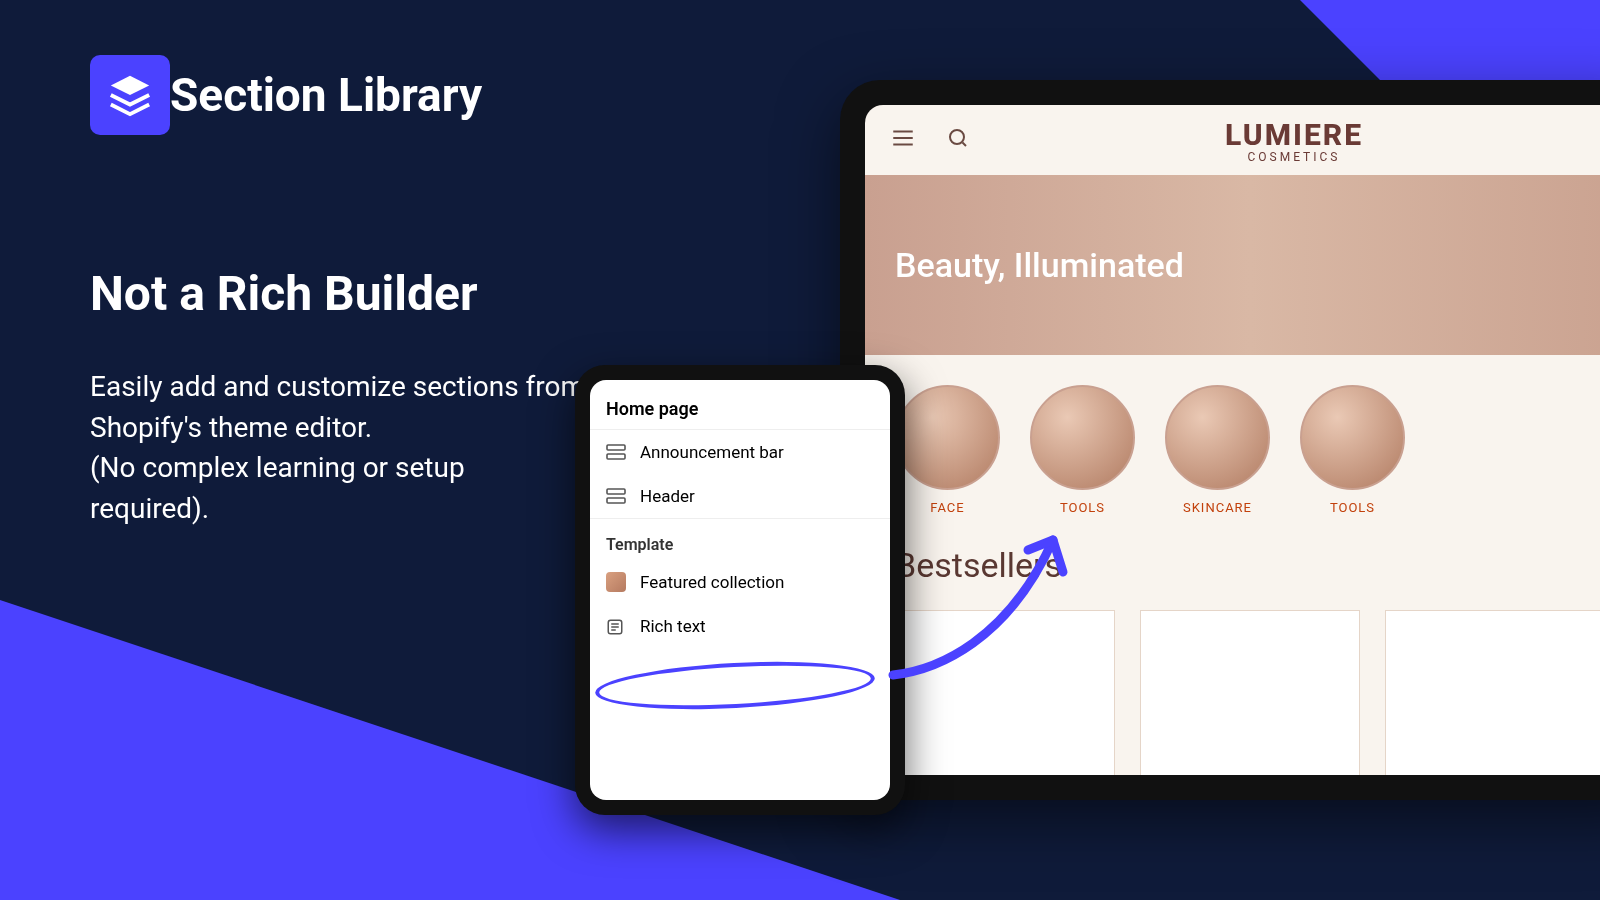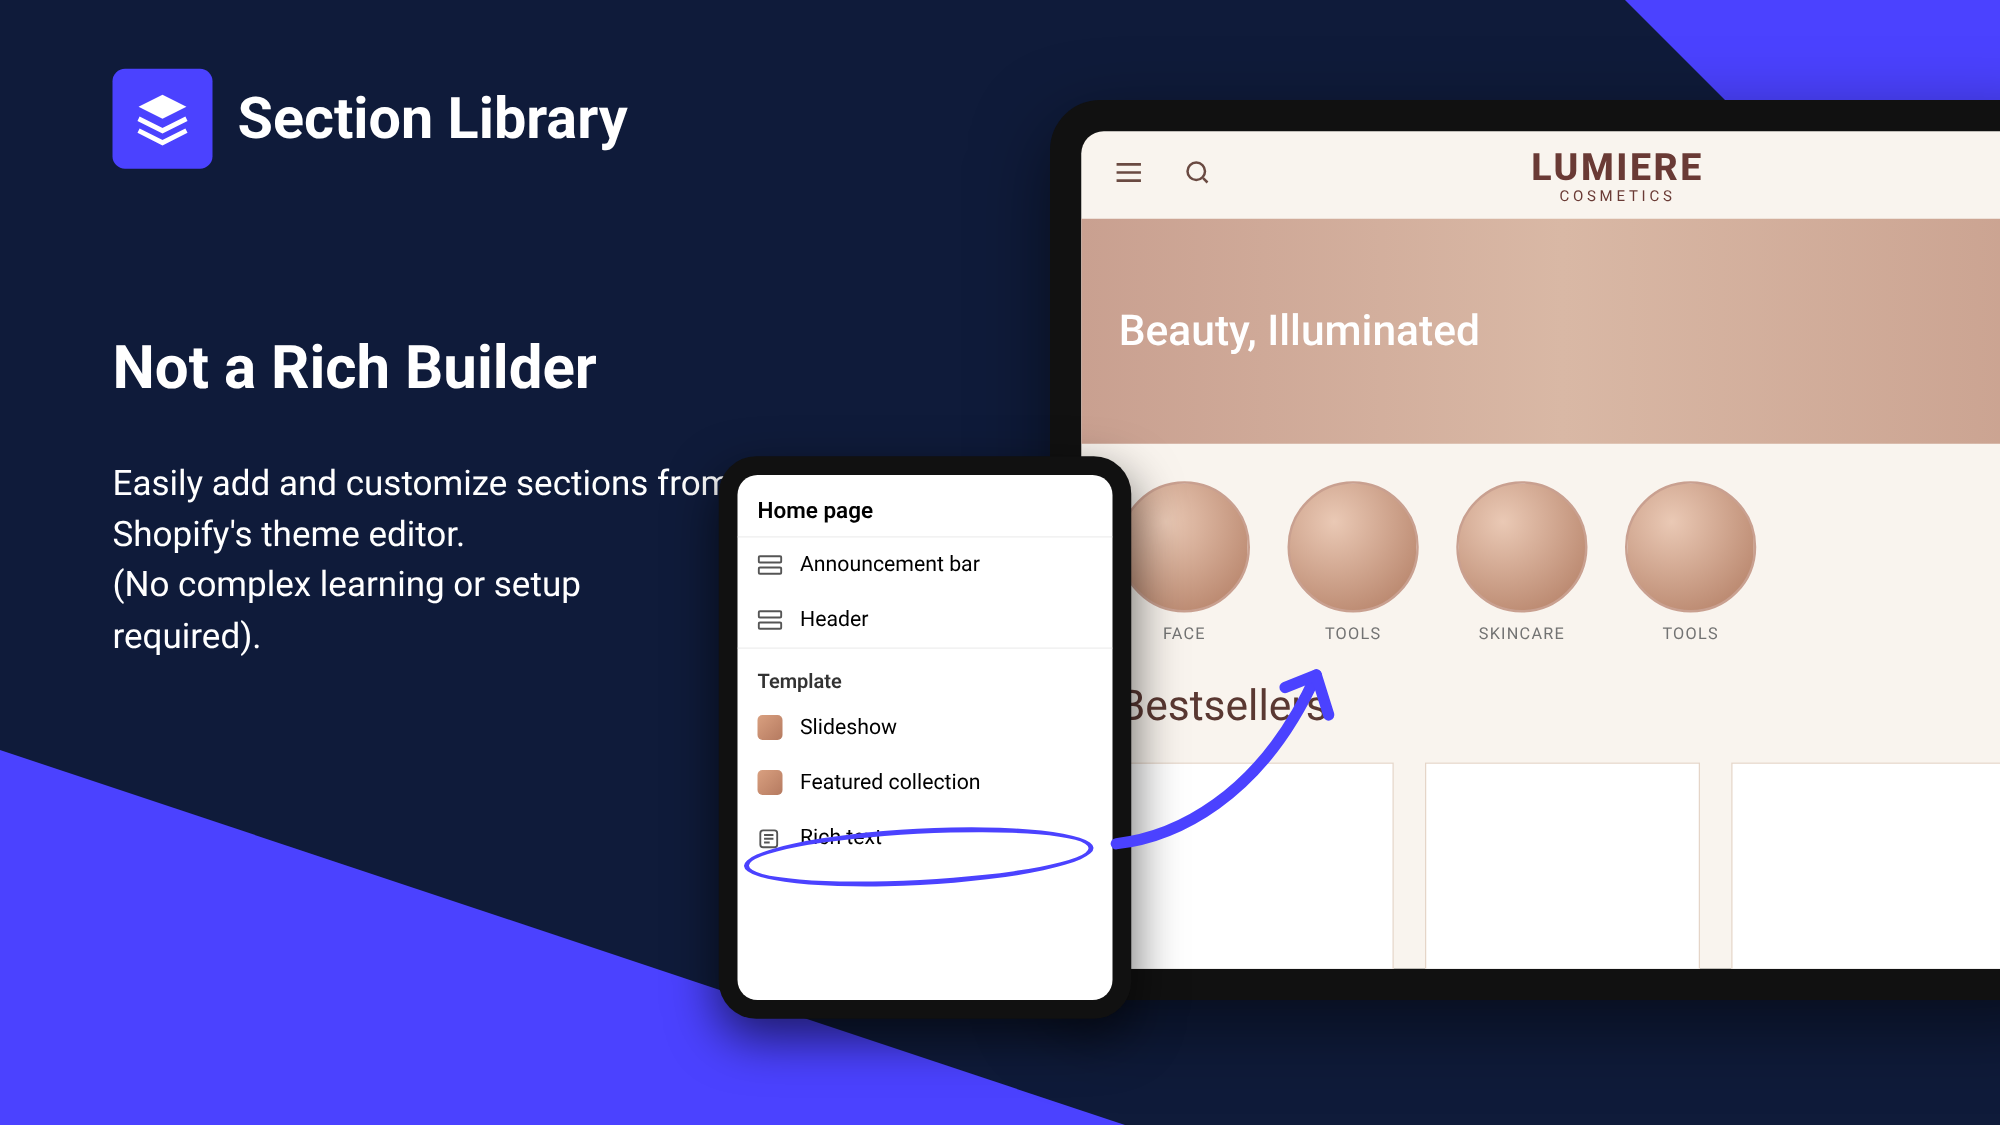--- a/index.html
+++ b/index.html
@@ -11,21 +11,21 @@
   overflow:hidden;
 }
 
 .accent-top { position:absolute; top:0; right:0; width:0; height:0;
   border-left:300px solid transparent; border-top:300px solid #4b42ff; }
 .accent-bottom { position:absolute; bottom:0; left:0; width:0; height:0;
   border-right:900px solid transparent; border-bottom:300px solid #4b42ff; }
 
 
 .left { position:absolute; left:90px; top:55px; width:520px; color:#fff; }
-.brand { display:flex; align-items:center; gap:20px; margin-bottom:130px; }
+.brand { display:flex; align-items:center; margin-bottom:130px; }
 .brand-icon { width:80px; height:80px; background:#4b42ff; border-radius:10px;
   display:flex; align-items:center; justify-content:center; }
 .brand-title { font-size:46px; font-weight:700; }
 .heading { font-size:48px; font-weight:700; margin-bottom:45px; }
 .desc { font-size:28px; line-height:1.45; font-weight:400; max-width:500px; }
 
 
 .tablet-big {
   position:absolute; right:-60px; top:80px;
   width:820px; height:720px;
@@ -38,21 +38,21 @@
 .hamburger, .search { color:#6a4a42; margin-right:30px; }
 .logo { position:absolute; left:50%; transform:translateX(-50%); text-align:center; color:#6a3a35;margin-left:44px; }
 .logo-main { font-size:30px; font-weight:800; letter-spacing:2px; }
 .logo-sub { font-size:12px; letter-spacing:3px; margin-top:-2px; }
 .hero { height:180px; background:linear-gradient(90deg,#c9a090,#d9b8a5,#caa290);
   display:flex; align-items:center; padding-left:30px; color:#fff; font-size:34px; font-weight:500; }
 .circles { display:flex; gap:30px; padding:30px 30px 10px; overflow:hidden; }
 .circle-item { text-align:center; flex-shrink:0; }
 .circle { width:105px; height:105px; border-radius:50%; margin:0 auto 10px;
   background:radial-gradient(circle at 35% 30%, #eac9b5, #b07a60); border:2px solid #c9a090; }
-.circle-label { font-size:13px; letter-spacing:1px; color:#737373; }
+.circle-label { font-size:13px; letter-spacing:1px; color:#c2410c; }
 .best { font-size:34px; color:#5a3832; padding-left:30px; margin-top:20px; }
 .cards { display:flex; gap:25px; padding:25px 30px; }
 .card { flex:1; height:180px; background:#fff; border:1px solid #e5d5c8; }
 
 
 .tablet-small {
   position:absolute; left:575px; top:365px;
   width:330px; height:450px;
   background:#111; border-radius:30px; padding:15px;
   box-shadow:0 15px 40px rgba(0,0,0,.6);
@@ -163,24 +163,20 @@
         <svg width="20" height="16" viewBox="0 0 20 16" stroke="currentColor" stroke-width="1.6" fill="none">
             <rect x="1" y="1" width="18" height="5" rx="1"></rect>
             <rect x="1" y="10" width="18" height="5" rx="1"></rect>
           </svg>
       </span>
       <span>Header</span>
     </div>
     <div class="panel-sub">Template</div>
     <div class="panel-item">
       <span class="thumb"></span>
-      <span>Slideshow</span>
-    </div>
-    <div class="panel-item">
-      <span class="thumb"></span>
       <span>Featured collection</span>
     </div>
     <div class="panel-item">
       <span class="ico">
         <svg width="18" height="18" viewBox="0 0 24 24" stroke="currentColor" stroke-width="2" fill="none">
             <rect x="3" y="3" width="18" height="18" rx="3"></rect>
             <path d="M7 8h10M7 12h10M7 16h6"></path>
           </svg>
       </span>
       <span>Rich text</span>

